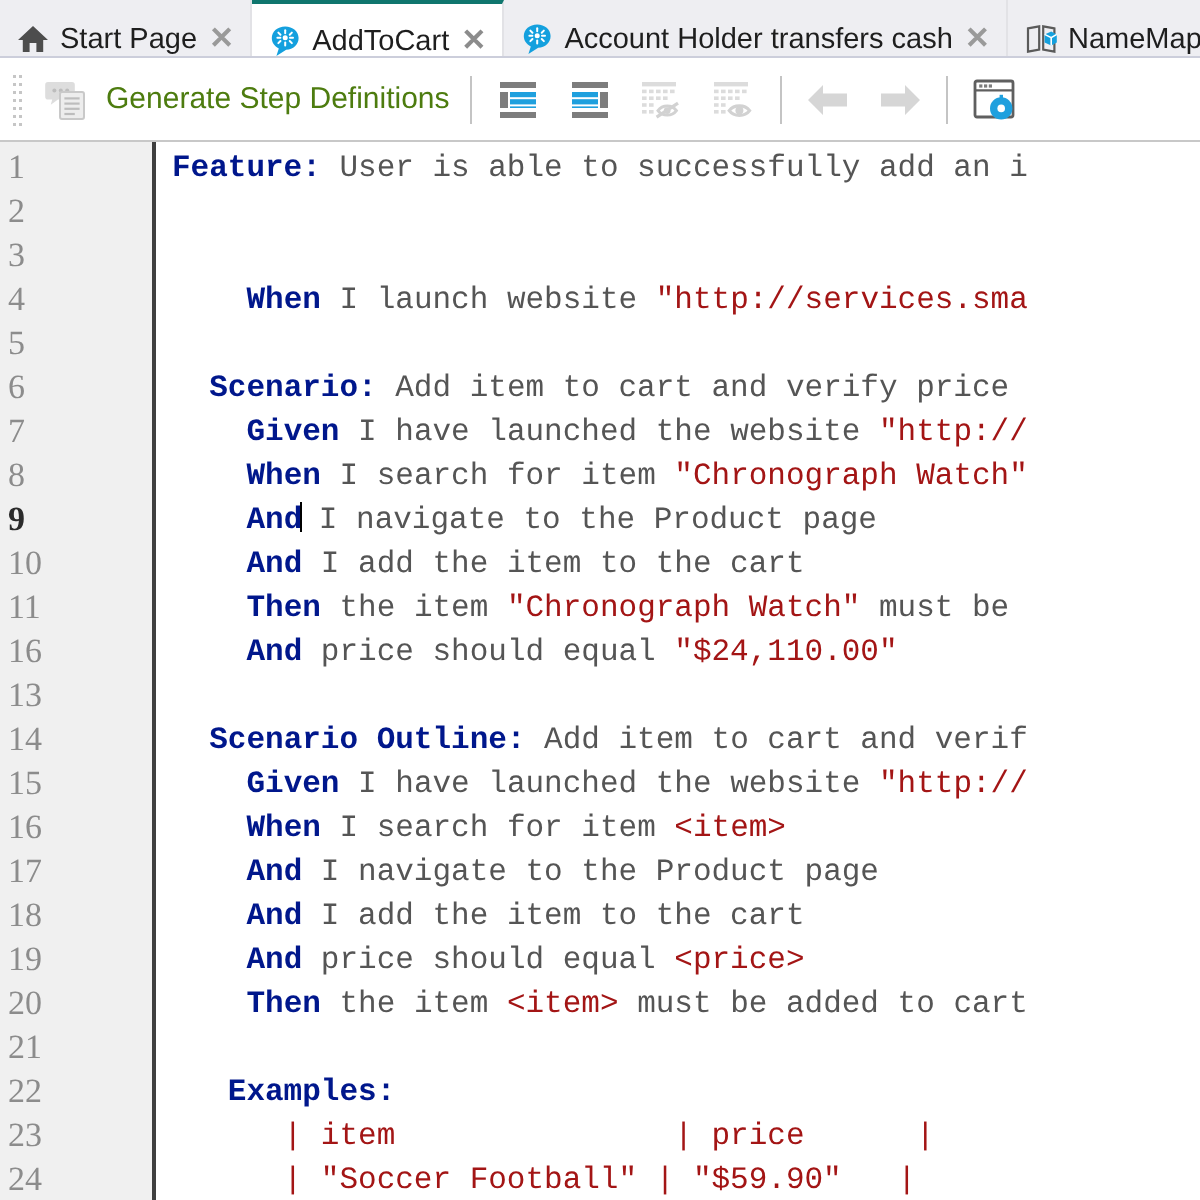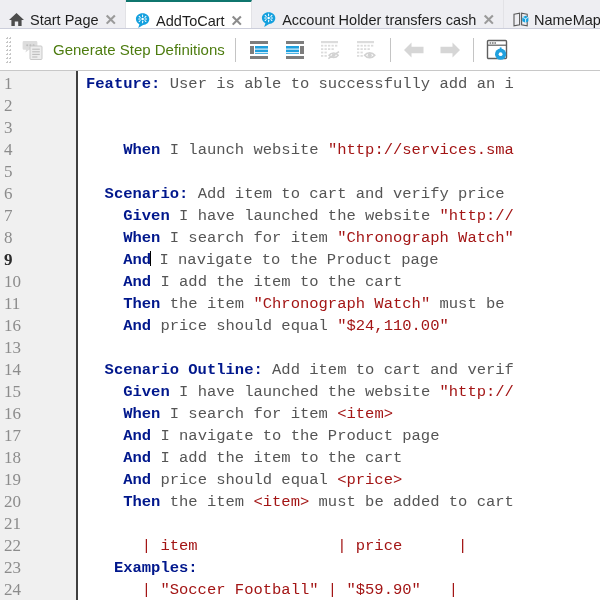--- a/index.html
+++ b/index.html
@@ -406,17 +406,17 @@
       <div class="code-line"><span class="plain">    </span><span class="kw">And</span><span class="plain"> price should equal </span><span class="str">"$24,110.00"</span></div>
       <div class="code-line"></div>
       <div class="code-line"><span class="plain">  </span><span class="kw">Scenario Outline:</span><span class="plain"> Add item to cart and verif</span></div>
       <div class="code-line"><span class="plain">    </span><span class="kw">Given</span><span class="plain"> I have launched the website </span><span class="str">"http://</span></div>
       <div class="code-line"><span class="plain">    </span><span class="kw">When</span><span class="plain"> I search for item </span><span class="str">&lt;item&gt;</span></div>
       <div class="code-line"><span class="plain">    </span><span class="kw">And</span><span class="plain"> I navigate to the Product page</span></div>
       <div class="code-line"><span class="plain">    </span><span class="kw">And</span><span class="plain"> I add the item to the cart</span></div>
       <div class="code-line"><span class="plain">    </span><span class="kw">And</span><span class="plain"> price should equal </span><span class="str">&lt;price&gt;</span></div>
       <div class="code-line"><span class="plain">    </span><span class="kw">Then</span><span class="plain"> the item </span><span class="str">&lt;item&gt;</span><span class="plain"> must be added to cart</span></div>
       <div class="code-line"></div>
+      <div class="code-line"><span class="plain">   </span><span class="kw">Examples:</span></div>
       <div class="code-line"><span class="tbl">      | item               | price      |</span></div>
-      <div class="code-line"><span class="plain">   </span><span class="kw">Examples:</span></div>
       <div class="code-line"><span class="tbl">      | "Soccer Football" | "$59.90"   |</span></div>
     </div>
 </div>
 
 </body></html>

